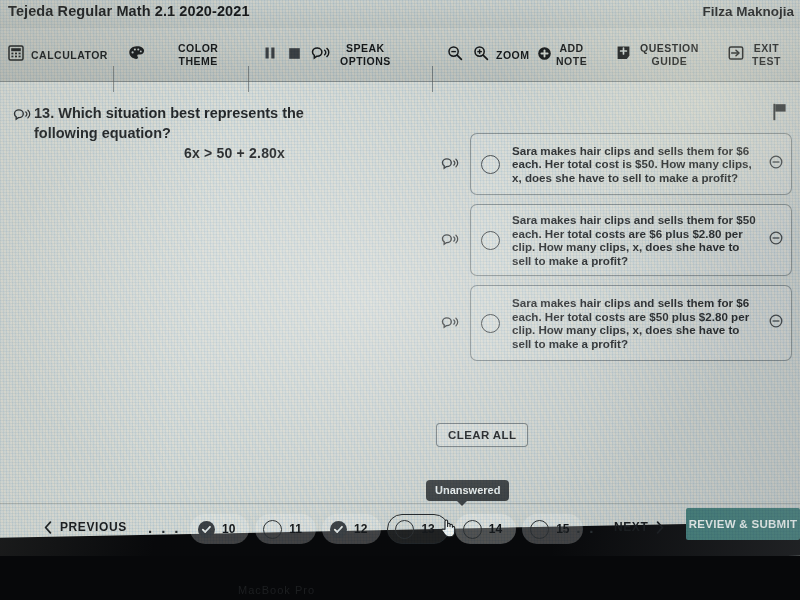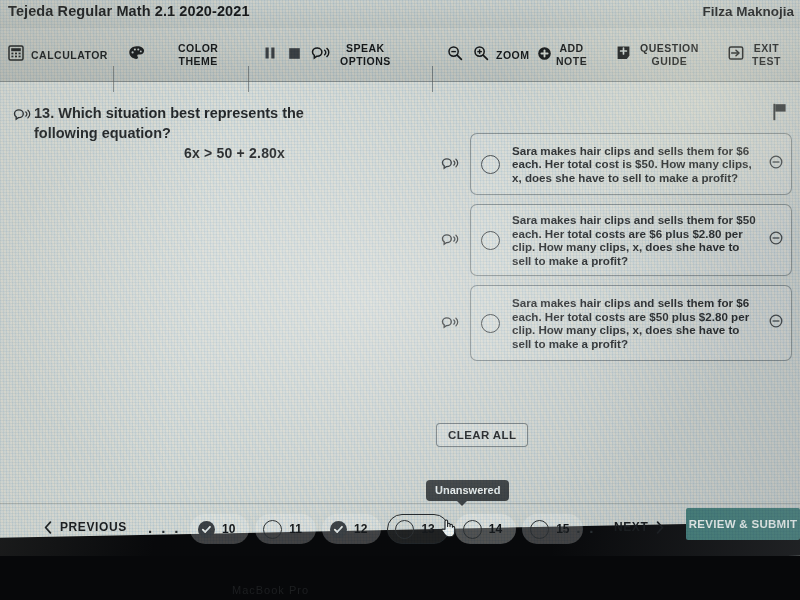--- a/index.html
+++ b/index.html
@@ -310,21 +310,21 @@
     border-radius: 2px;
     z-index: 9;
   }
 
   
   .cursor { position: absolute; left: 440px; top: 518px; z-index: 20; }
 
   
   .bezel-label {
     position: absolute;
-    left: 232px; bottom: 4px;
+    left: 238px; bottom: 4px;
     font-size: 11px;
     color: #1d1f21;
     letter-spacing: 1px;
     z-index: 3;
   }
 </style>
 </head>
 <body>
 
 <div id="screen">

